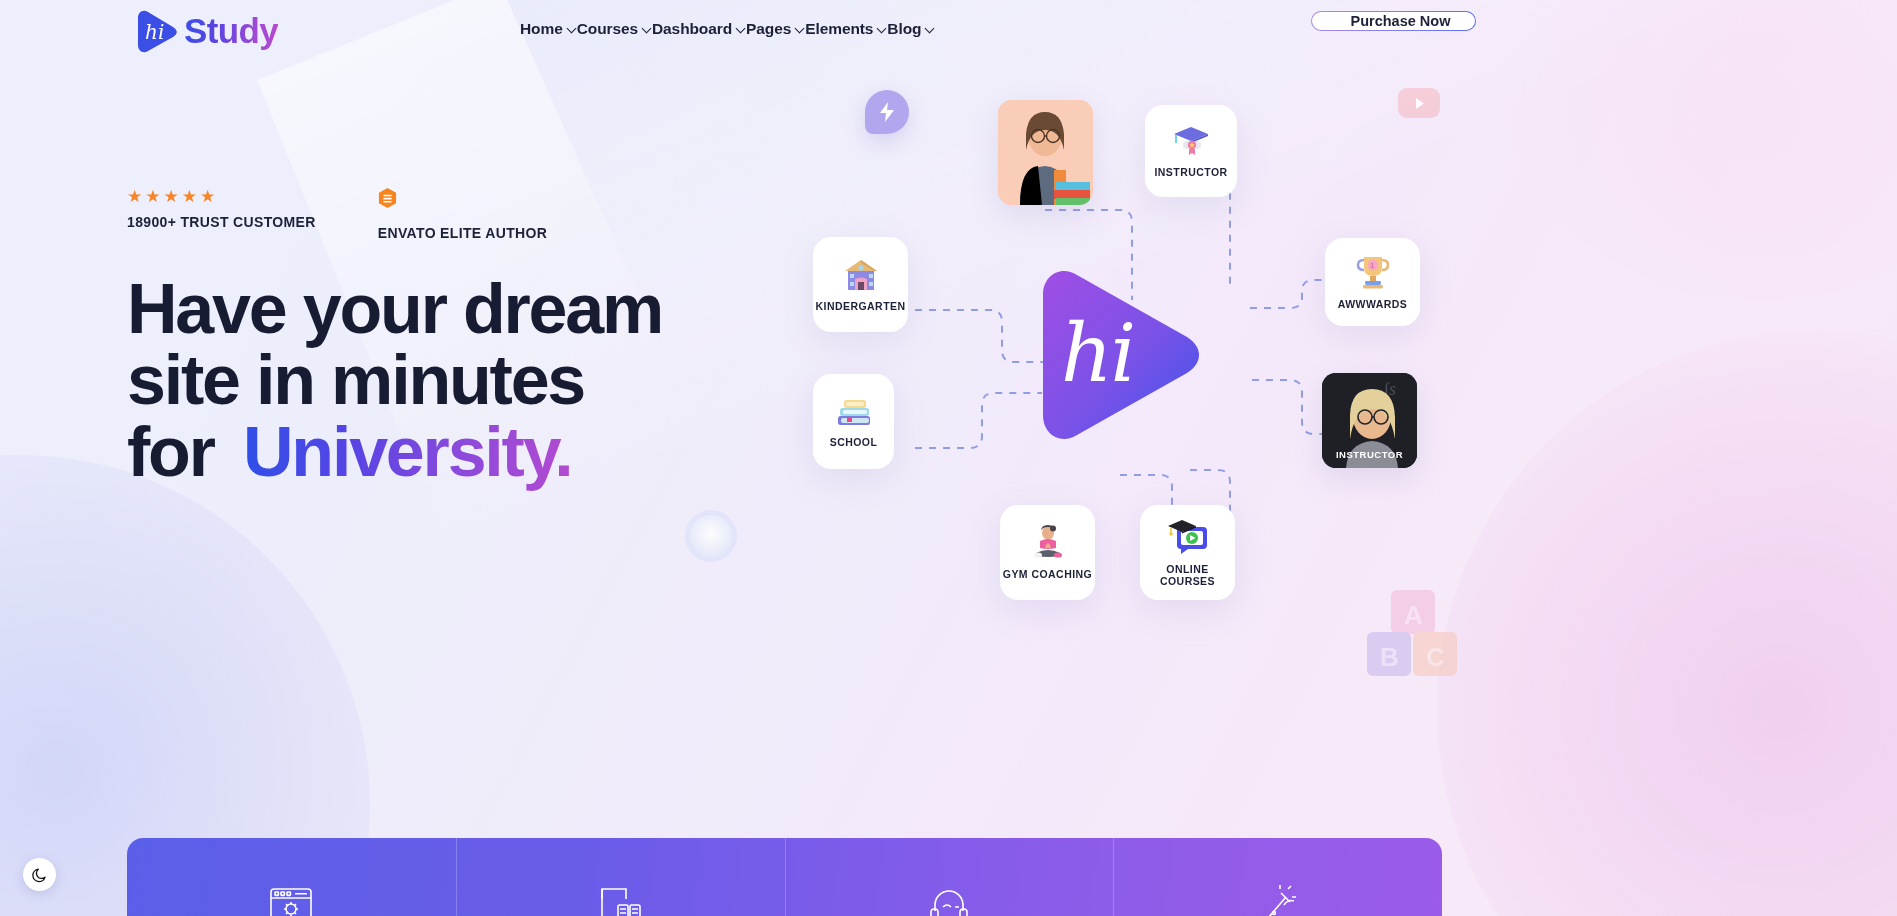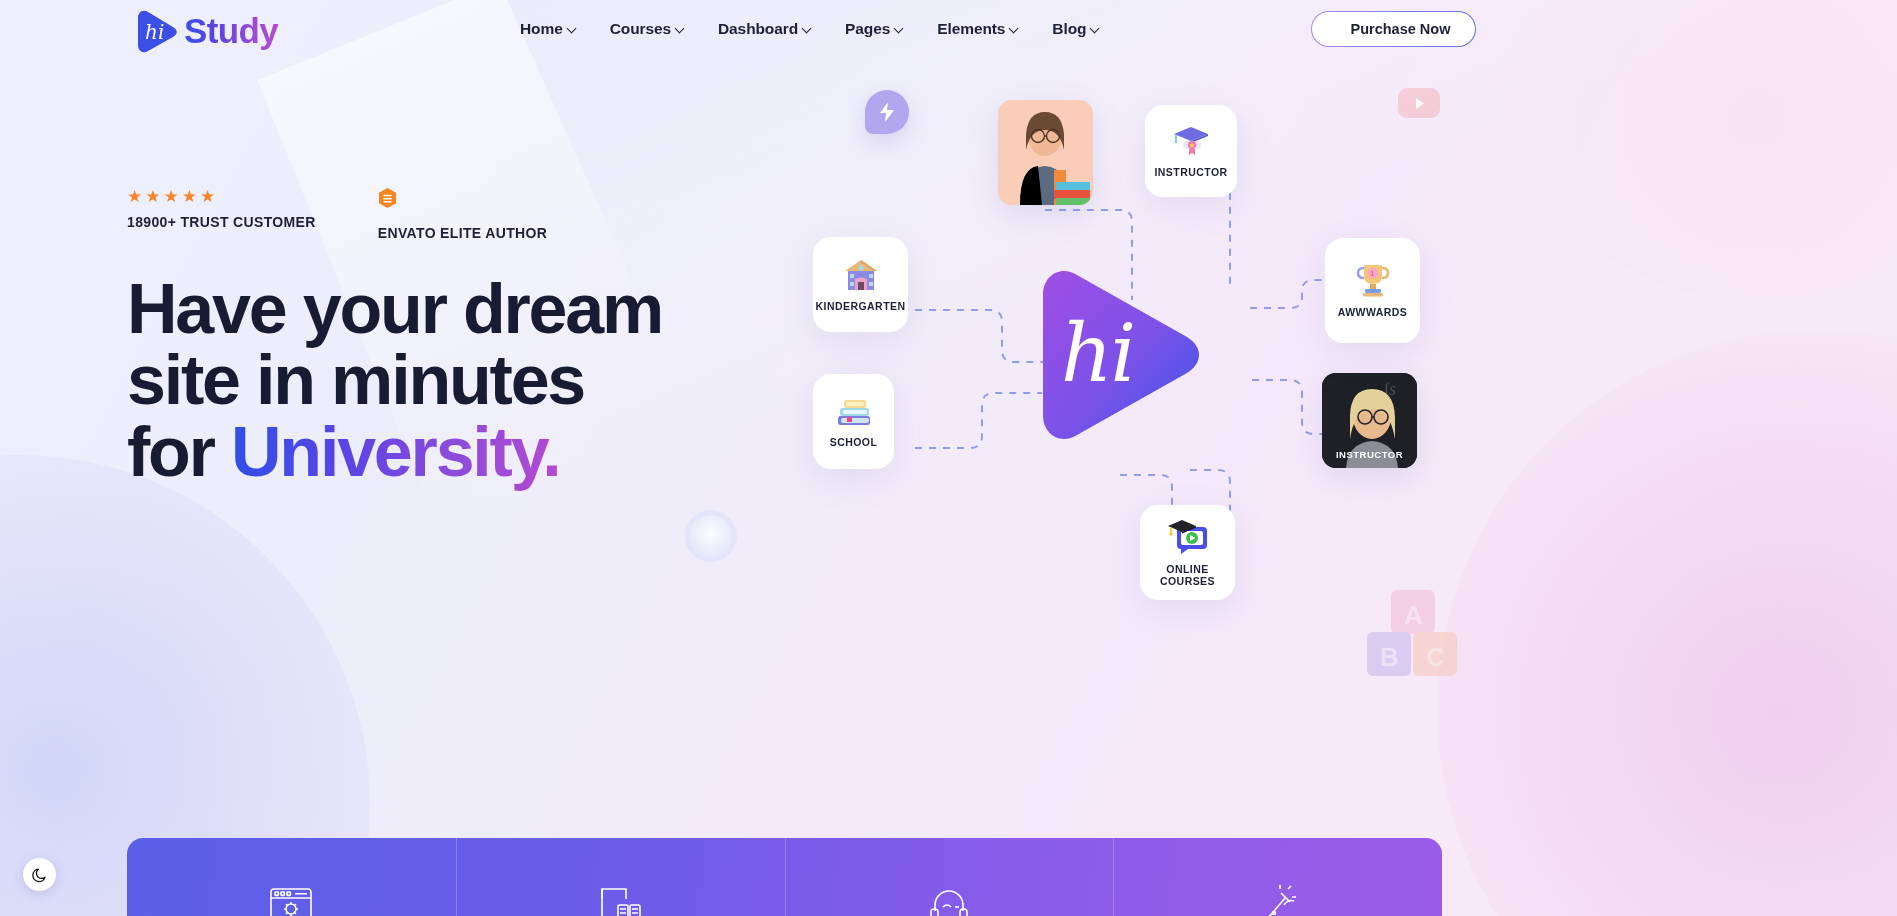--- a/index.html
+++ b/index.html
@@ -49,35 +49,35 @@
     display: flex; align-items: center; z-index: 40;
   }
   .logo { position: absolute; left: 130px; top: 6px; display: flex; align-items: center; gap: 4px; }
   .logo-mark { width: 50px; height: 50px; position: relative; }
   .logo-mark svg { display: block; }
   .logo-text {
     font-size: 35px; font-weight: 700; letter-spacing: -.6px;
     background: linear-gradient(90deg, #3b4ee6 0%, #5b43e0 35%, #9d49d6 75%, #b44ad0 100%);
     -webkit-background-clip: text; background-clip: text; color: transparent;
   }
-  nav { position: absolute; left: 520px; top: 20px; display: flex; gap: 33px; }
+  nav { position: absolute; left: 520px; top: 20px; display: flex; }
   .nav-item {
     display: flex; align-items: center; gap: 5px;
     font-size: 15.5px; font-weight: 600; color: #1d2138; cursor: pointer;
     letter-spacing: -.1px;
   }
   .chev { width: 9px; height: 9px; position: relative; top: -1px; }
   .chev::before {
     content:""; position:absolute; left:0; top:1px;
     width:6px; height:6px; border-right:1.6px solid #1d2138; border-bottom:1.6px solid #1d2138;
     transform: rotate(45deg);
   }
   .purchase-btn {
     position: absolute; left: 1311px; top: 11px;
-    width: 165px; height: 36px; border-radius: 30px;
+    width: 165px; height: 20px; border-radius: 30px;
     background: #fff; cursor: pointer;
     display: flex; align-items: center; justify-content: center;
     font-size: 14.5px; font-weight: 600; color: #1d2138; white-space: nowrap;
     border: 1.6px solid transparent;
     background-image: linear-gradient(#fff,#fff), linear-gradient(100deg, #a98ae8, #5b6ff0);
     background-origin: border-box; background-clip: padding-box, border-box;
     overflow: hidden;
   }
   .purchase-btn span { padding-left: 14px; }
 
@@ -90,21 +90,21 @@
     font-size: 14px; font-weight: 700; color: #1d2138; letter-spacing: .35px;
   }
   .envato-hex { width: 19px; height: 21px; margin-bottom: 12px; }
   .headline {
     margin-top: 33px;
     font-size: 70px; line-height: 1.02; font-weight: 700;
     color: #181c32; letter-spacing: -2.2px;
   }
   .headline .grad {
     background: linear-gradient(92deg, #2f4fe8 0%, #5a44e4 35%, #8a4adc 65%, #b44ad0 100%);
-    -webkit-background-clip: text; background-clip: text; color: transparent;
+    -webkit-background-clip: text; background-clip: text; color: transparent; margin-left: 12px;
   }
   .subline {
     margin-top: 29px; font-size: 16.5px; color: #5c6077; font-weight: 400;
   }
   .subline b { color: #2b2f47; font-weight: 700; border-bottom: 1.5px solid #b9bccd; }
 
   
   .hero-right { position: absolute; left: 820px; top: 50px; width: 1080px; height: 700px; z-index: 20; }
   .dashed-svg { position: absolute; inset: 0; }
 
@@ -393,34 +393,47 @@
       <rect x="6" y="23" width="28" height="5" rx="2" fill="#cfe6f5"></rect>
       <rect x="12" y="22" width="5" height="5" fill="#f0448a"></rect>
       <rect x="5" y="13" width="29" height="8" rx="2.5" fill="#9fd9e8"></rect>
       <rect x="8" y="15" width="24" height="4" rx="1.6" fill="#e6f6fb"></rect>
       <rect x="9" y="5" width="22" height="8" rx="2.5" fill="#f5d98f"></rect>
       <rect x="11" y="7" width="18" height="4" rx="1.6" fill="#fcefc8"></rect>
     </svg>
     <span class="node-label">SCHOOL</span>
   </div>
 
-  <div class="node" style="left:505px; top:188px; width:95px; height:105px;">
+  <div class="node" style="left:505px; top:188px; width:95px; height:88px;">
     <svg class="node-ico" width="38" height="34" viewBox="0 0 38 34">
       <path d="M10 2 H28 V13 Q28 21 19 21 Q10 21 10 13 Z" fill="#f3c67c"></path>
       <path d="M10 5 Q4 5 4 10 Q4 15 10 15" fill="none" stroke="#9aa0e8" stroke-width="2.6"></path>
       <path d="M28 5 Q34 5 34 10 Q34 15 28 15" fill="none" stroke="#e8b877" stroke-width="2.6"></path>
       <rect x="16" y="21" width="6" height="5" fill="#e0a961"></rect>
       <rect x="11" y="26" width="16" height="4" rx="1.4" fill="#7b9de8"></rect>
       <rect x="9" y="30" width="20" height="3.5" rx="1.4" fill="#e8b877"></rect>
       <circle cx="19" cy="10" r="5.2" fill="#f6a6c6"></circle>
       <text x="16.3" y="13" font-size="7" font-weight="700" fill="#e06a9a" font-family="Liberation Sans, sans-serif">1</text>
     </svg>
     <span class="node-label">AWWWARDS</span>
   </div>
 
+  <div class="node" style="left:180px; top:455px; width:95px; height:95px;">
+    <svg class="node-ico" width="36" height="34" viewBox="0 0 36 34">
+      <ellipse cx="18" cy="8" rx="6" ry="6.6" fill="#e8b08a"></ellipse>
+      <path d="M11 6 Q11 0 18 0 Q25 0 25 6 Q24 2 18 2 Q12 2 11 6 Z" fill="#4a4148"></path>
+      <circle cx="23" cy="3.5" r="3" fill="#4a4148"></circle>
+      <path d="M10 16 Q18 12 26 16 L26 23 Q18 25 10 23 Z" fill="#ee5fa0"></path>
+      <path d="M6 28 Q18 22 30 28 Q30 32 18 32 Q6 32 6 28 Z" fill="#5b5f6b"></path>
+      <path d="M18 18 Q14 21 16 24 Q18 21 20 24 Q22 21 18 18 Z" fill="#e8b08a"></path>
+      <ellipse cx="8" cy="30" rx="4" ry="2.6" fill="#f2f2f4"></ellipse>
+      <ellipse cx="28" cy="30" rx="4" ry="2.6" fill="#ee5fa0"></ellipse>
+    </svg>
+    <span class="node-label">GYM COACHING</span>
+  </div>
 
   <div class="node" style="left:320px; top:455px; width:95px; height:95px;">
     <svg class="node-ico" width="42" height="36" viewBox="0 0 42 36">
       <rect x="10" y="9" width="30" height="22" rx="4" fill="#4a4de8"></rect>
       <path d="M14 31 L14 36 L21 31 Z" fill="#4a4de8"></path>
       <rect x="14" y="13" width="22" height="14" rx="2" fill="#fff"></rect>
       <circle cx="25" cy="20" r="6" fill="#3dbf52"></circle>
       <path d="M23 17 L28.5 20 L23 23 Z" fill="#fff"></path>
       <path d="M1 8 L15 2 L29 8 L15 14 Z" fill="#222228"></path>
       <path d="M15 14 L29 8 L29 9.6 L15 15.6 Z" fill="#111116"></path>

